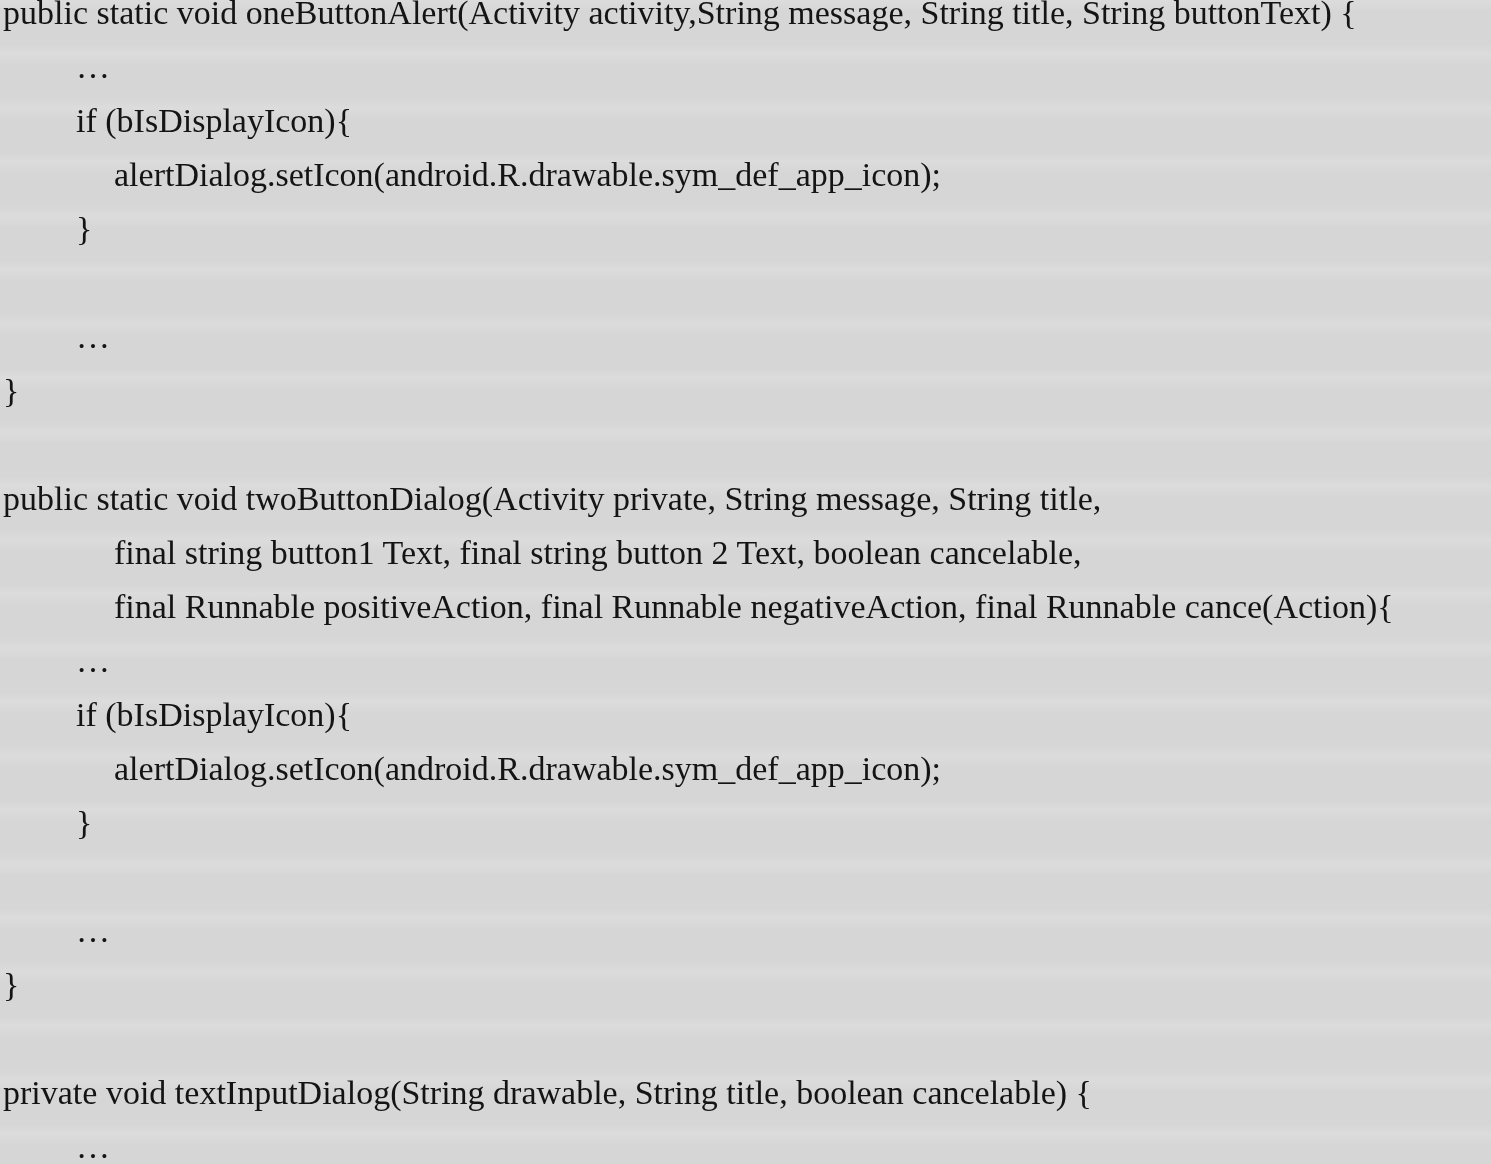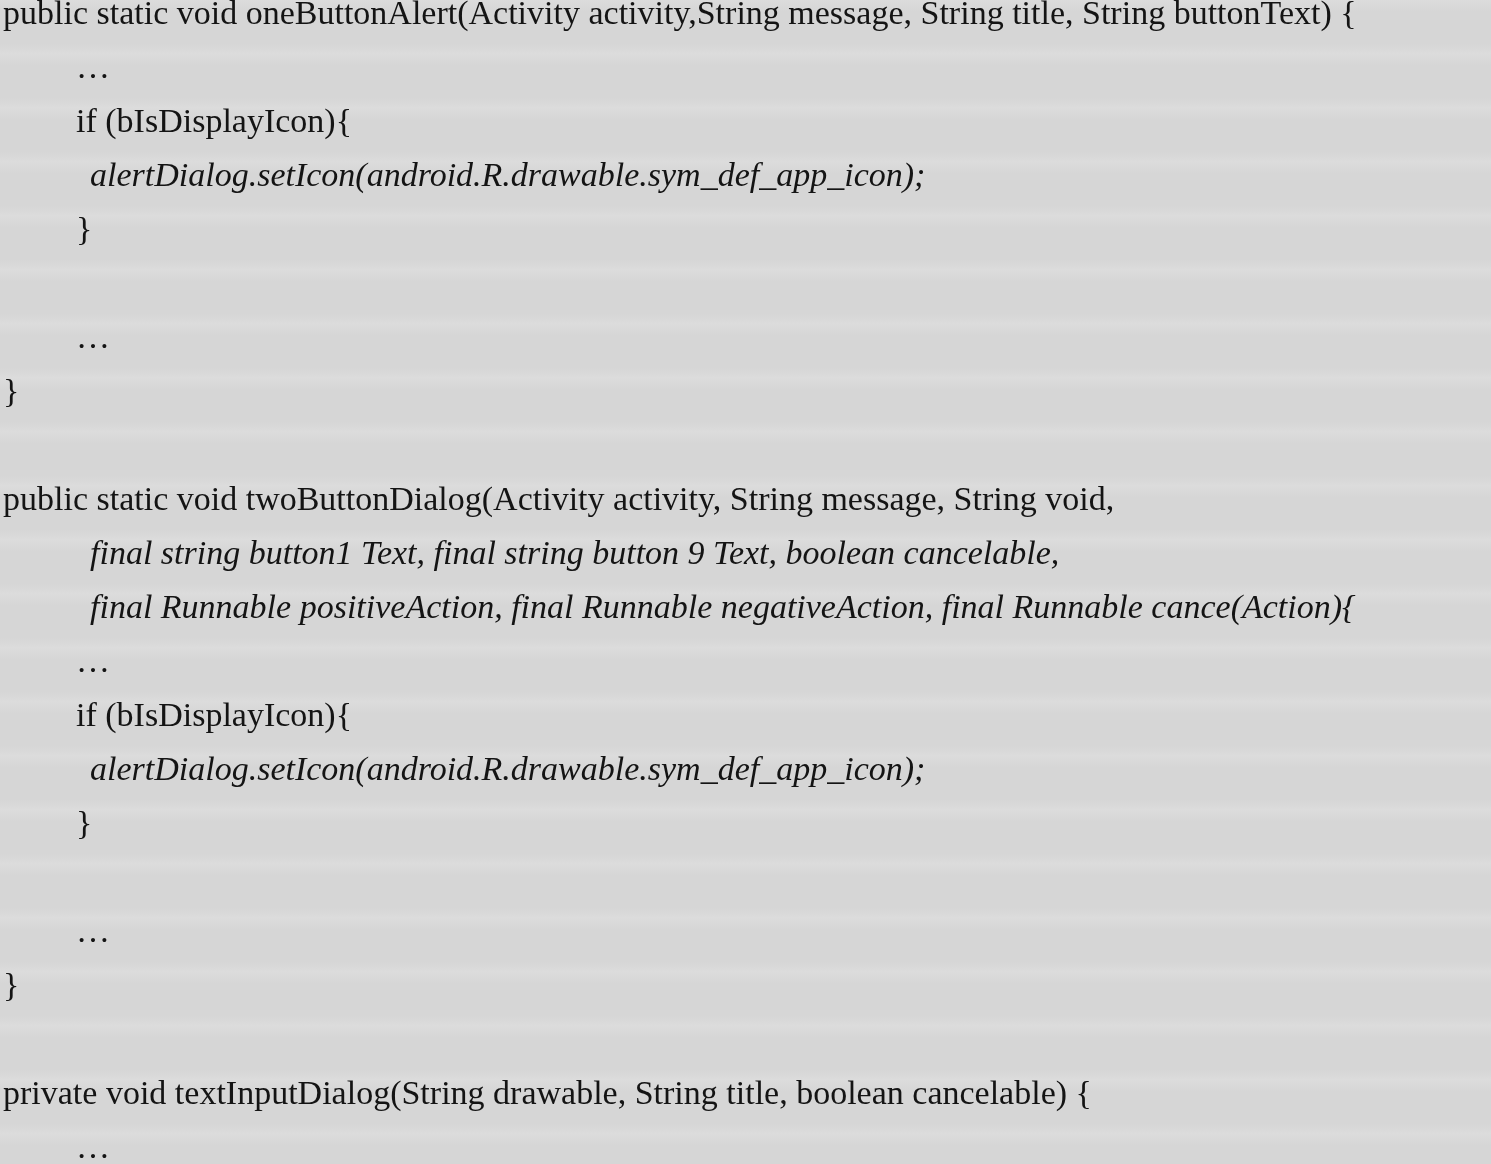--- a/index.html
+++ b/index.html
@@ -28,37 +28,37 @@
     width: 1491px;
   }
   .code-line {
     height: 54px;
     line-height: 54px;
     white-space: pre;
     overflow: visible;
     padding-left: 3px;
   }
   .indent-1 { padding-left: 76px; }
-  .indent-2 { padding-left: 90px; font-style: italic; }
+  .indent-2 { padding-left: 114px; }
 </style>
 </head>
 <body>
 
 <div id="code-page">
     <div class="code-line indent-0">public static void oneButtonAlert(Activity activity,String message, String title, String buttonText) {</div>
     <div class="code-line indent-1">…</div>
     <div class="code-line indent-1">if (bIsDisplayIcon){</div>
     <div class="code-line indent-2">alertDialog.setIcon(android.R.drawable.sym_def_app_icon);</div>
     <div class="code-line indent-1">}</div>
     <div class="code-line indent-0"></div>
     <div class="code-line indent-1">…</div>
     <div class="code-line indent-0">}</div>
     <div class="code-line indent-0"></div>
-    <div class="code-line indent-0">public static void twoButtonDialog(Activity activity, String message, String void,</div>
-    <div class="code-line indent-2">final string button1 Text, final string button 9 Text, boolean cancelable,</div>
+    <div class="code-line indent-0">public static void twoButtonDialog(Activity private, String message, String title,</div>
+    <div class="code-line indent-2">final string button1 Text, final string button 2 Text, boolean cancelable,</div>
     <div class="code-line indent-2">final Runnable positiveAction, final Runnable negativeAction, final Runnable cance(Action){</div>
     <div class="code-line indent-1">…</div>
     <div class="code-line indent-1">if (bIsDisplayIcon){</div>
     <div class="code-line indent-2">alertDialog.setIcon(android.R.drawable.sym_def_app_icon);</div>
     <div class="code-line indent-1">}</div>
     <div class="code-line indent-0"></div>
     <div class="code-line indent-1">…</div>
     <div class="code-line indent-0">}</div>
     <div class="code-line indent-0"></div>
     <div class="code-line indent-0">private void textInputDialog(String drawable, String title, boolean cancelable) {</div>

